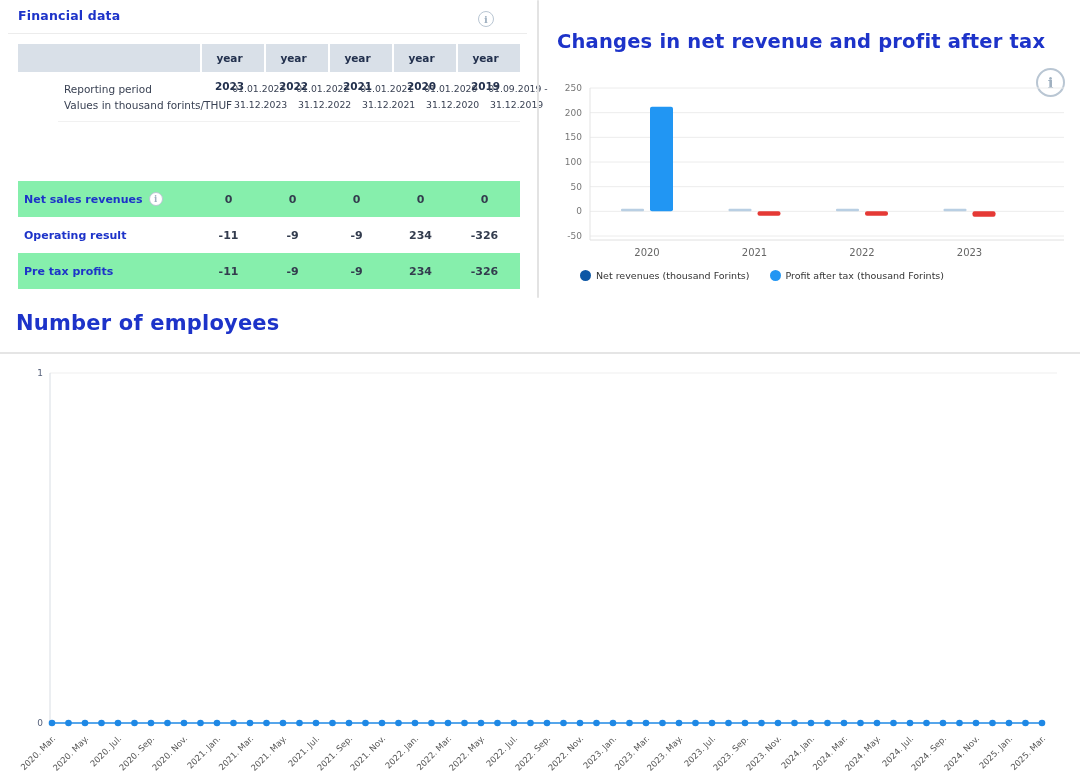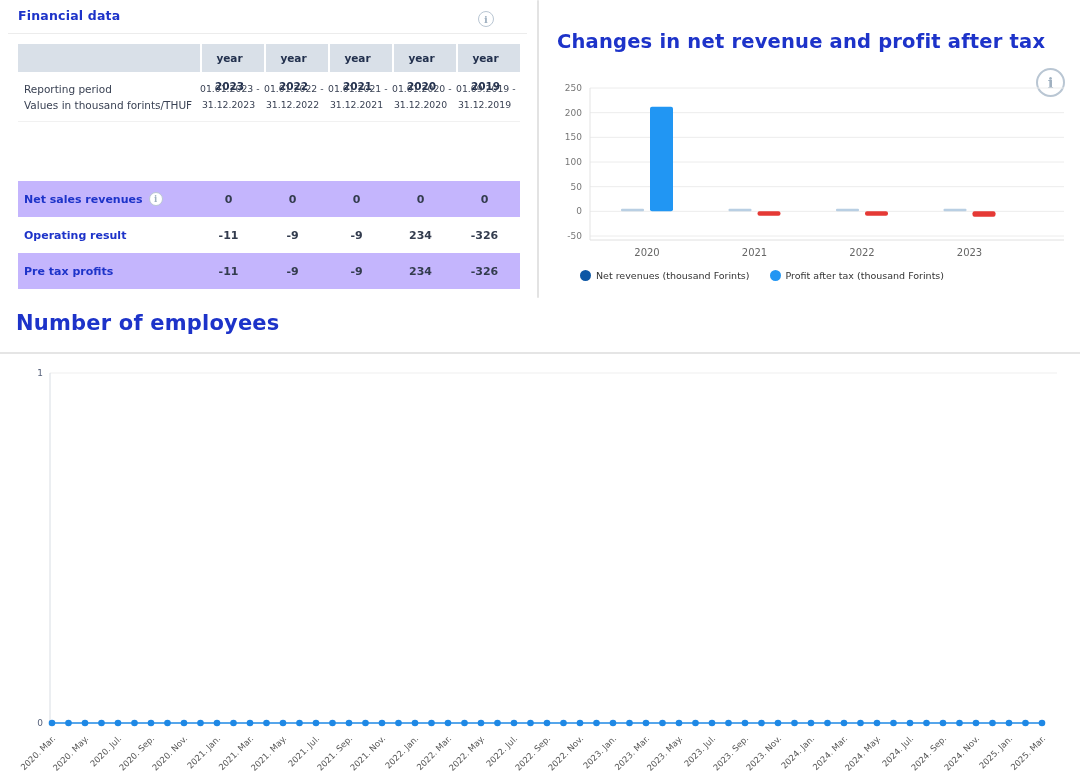--- a/index.html
+++ b/index.html
@@ -18,26 +18,26 @@
     background:#fff;box-sizing:border-box;cursor:pointer;
   }
   #fin-info{position:absolute;left:478px;top:11px;width:16px;height:16px;font-size:10px;}
   #ftable{position:absolute;left:18px;top:44px;width:502px;}
   .frow{display:flex;align-items:stretch;}
   .fcell-label{width:182px;box-sizing:border-box;padding-left:6px;}
   .fcell{width:64px;box-sizing:border-box;text-align:center;padding-right:7px;}
   #fhead{height:28px;background:#d9e0e8;}
   #fhead .fcell{font-size:10.5px;font-weight:bold;color:#22304d;line-height:28px;border-left:2px solid #fff;}
   #fhead .fcell-label{border:none;}
-  #fperiod{padding:9px 0 8px 0;border-bottom:1px solid #f1f1f1;}
+  #fperiod{padding:9px 0 8px 0;border-bottom:1px solid #f1f1f1;margin-left:40px;}
   #fperiod .fcell-label{font-size:10.5px;color:#3a4254;line-height:16px;white-space:nowrap;}
   #fperiod .fcell{font-size:9.3px;color:#3a4254;line-height:16px;white-space:nowrap;}
   #fspacer{height:59px;}
   .fdata{height:36px;align-items:center;}
-  .fdata.striped{background:#c4b5fd;}
+  .fdata.striped{background:#86efac;}
   .fdata .fcell-label{font-size:11px;color:#1d33c9;font-weight:bold;display:flex;align-items:center;gap:6px;white-space:nowrap;}
   .fdata .fcell{font-size:11px;font-weight:600;color:#333c4e;}
   .row-info{width:14px;height:14px;font-size:8.5px;flex:none;}
   
   #vsep{position:absolute;left:537px;top:0;width:2px;height:298px;background:#e3e3e3;border-radius:2px;}
   #rev-title{position:absolute;left:557px;top:30px;width:510px;font-size:19.5px;letter-spacing:.2px;}
   #rev-info{position:absolute;left:1036px;top:68px;width:29px;height:29px;font-size:15px;border-width:2.5px;}
   #revenue-chart{position:absolute;left:540px;top:80px;width:540px;height:180px;}
   #rev-legend{
     position:absolute;left:540px;top:270px;width:444px;display:flex;justify-content:center;gap:20px;

